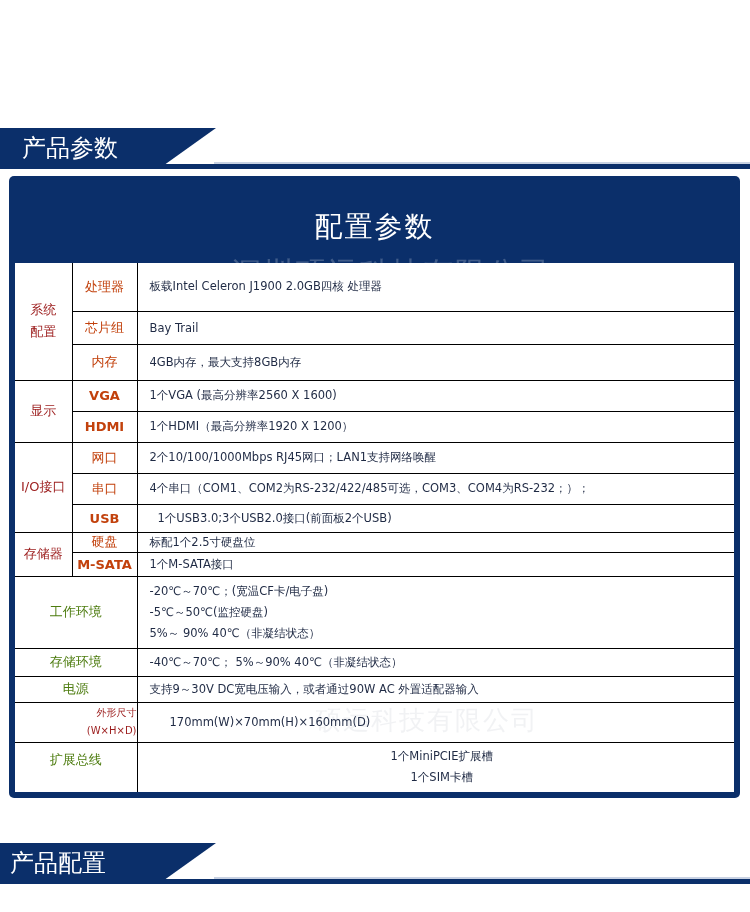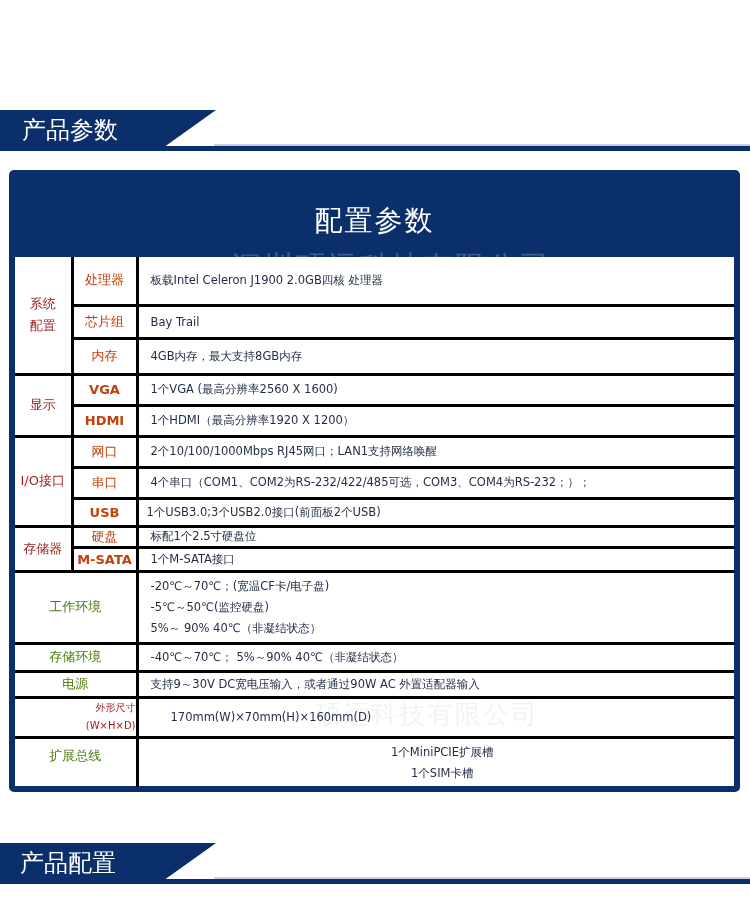--- a/index.html
+++ b/index.html
@@ -17,43 +17,43 @@
     .section-banner .line {
       position: absolute; left: 0; top: 36px; width: 750px; height: 5px; background: #0b2f6a;
     }
     .section-banner .line-light {
       position: absolute; left: 214px; top: 34px; width: 536px; height: 2px; background: #c9d2e3;
     }
     .section-banner .title {
       position: absolute; left: 22px; top: 4px; font-size: 24px; color: #ffffff; letter-spacing: 0px;
       font-family: "DejaVu Sans", sans-serif;
     }
-    #banner-top { top: 110px; }
+    #banner-top { top: 128px; }
     #banner-bottom { top: 843px; }
 
     .panel {
-      position: absolute; left: 9px; top: 170px; width: 731px; height: 622px;
+      position: absolute; left: 9px; top: 176px; width: 731px; height: 622px;
       background: #0b2f6a; border-radius: 5px;
     }
     .panel-title {
       position: absolute; left: 0; top: 32px; width: 731px; text-align: center;
       color: #ffffff; font-size: 28px; letter-spacing: 2px;
     }
     .watermark {
       position: absolute; left: 222px; top: 77px; font-size: 30px; color: rgba(255,255,255,0.22);
       letter-spacing: 2px; white-space: nowrap;
     }
     .table-area {
       position: absolute; left: 6px; top: 87px; width: 719px; height: 529px; background: #ffffff;
     }
     table.spec {
       border-collapse: collapse; width: 719px; table-layout: fixed;
     }
     table.spec td {
-      border: 3px solid #000000; font-size: 12px; vertical-align: middle; padding: 0;
+      border: 1px solid #000000; font-size: 12px; vertical-align: middle; padding: 0;
       color: #1f2a44;
     }
     table.spec td.cat {
       color: #9b1b1b; text-align: center; font-size: 13px; line-height: 22px;
     }
     table.spec td.sub {
       text-align: center; font-size: 13px; color: #c2410c; font-weight: bold;
     }
     table.spec td.sub.cjk { font-weight: normal; }
     table.spec td.val { padding-left: 12px; font-size: 11.5px; }
@@ -124,21 +124,21 @@
         <td class="cat" rowspan="3">I/O接口</td>
         <td class="sub cjk">网口</td>
         <td class="val">2个10/100/1000Mbps RJ45网口；LAN1支持网络唤醒</td>
       </tr>
       <tr style="height:31px">
         <td class="sub cjk">串口</td>
         <td class="val">4个串口（COM1、COM2为RS-232/422/485可选，COM3、COM4为RS-232；）；</td>
       </tr>
       <tr style="height:28px">
         <td class="sub">USB</td>
-        <td class="val" style="padding-left:8px">1个USB3.0;3个USB2.0接口(前面板2个USB)</td>
+        <td class="val" style="padding-left:20px">1个USB3.0;3个USB2.0接口(前面板2个USB)</td>
       </tr>
 
       <tr style="height:20px">
         <td class="cat" rowspan="2">存储器</td>
         <td class="sub cjk">硬盘</td>
         <td class="val">标配1个2.5寸硬盘位</td>
       </tr>
       <tr style="height:24px">
         <td class="sub">M-SATA</td>
         <td class="val">1个M-SATA接口</td>
@@ -182,14 +182,14 @@
       </table>
     <div class="watermark2">硕远科技有限公司</div>
   </div>
 </div>
 
 <div class="section-banner" id="banner-bottom">
   <div class="tab"></div>
   <div class="slant"></div>
   <div class="line-light"></div>
   <div class="line"></div>
-  <div class="title" style="left:20px">产品配置</div>
+  <div class="title" style="left:10px">产品配置</div>
 </div>
 
 </body></html>

